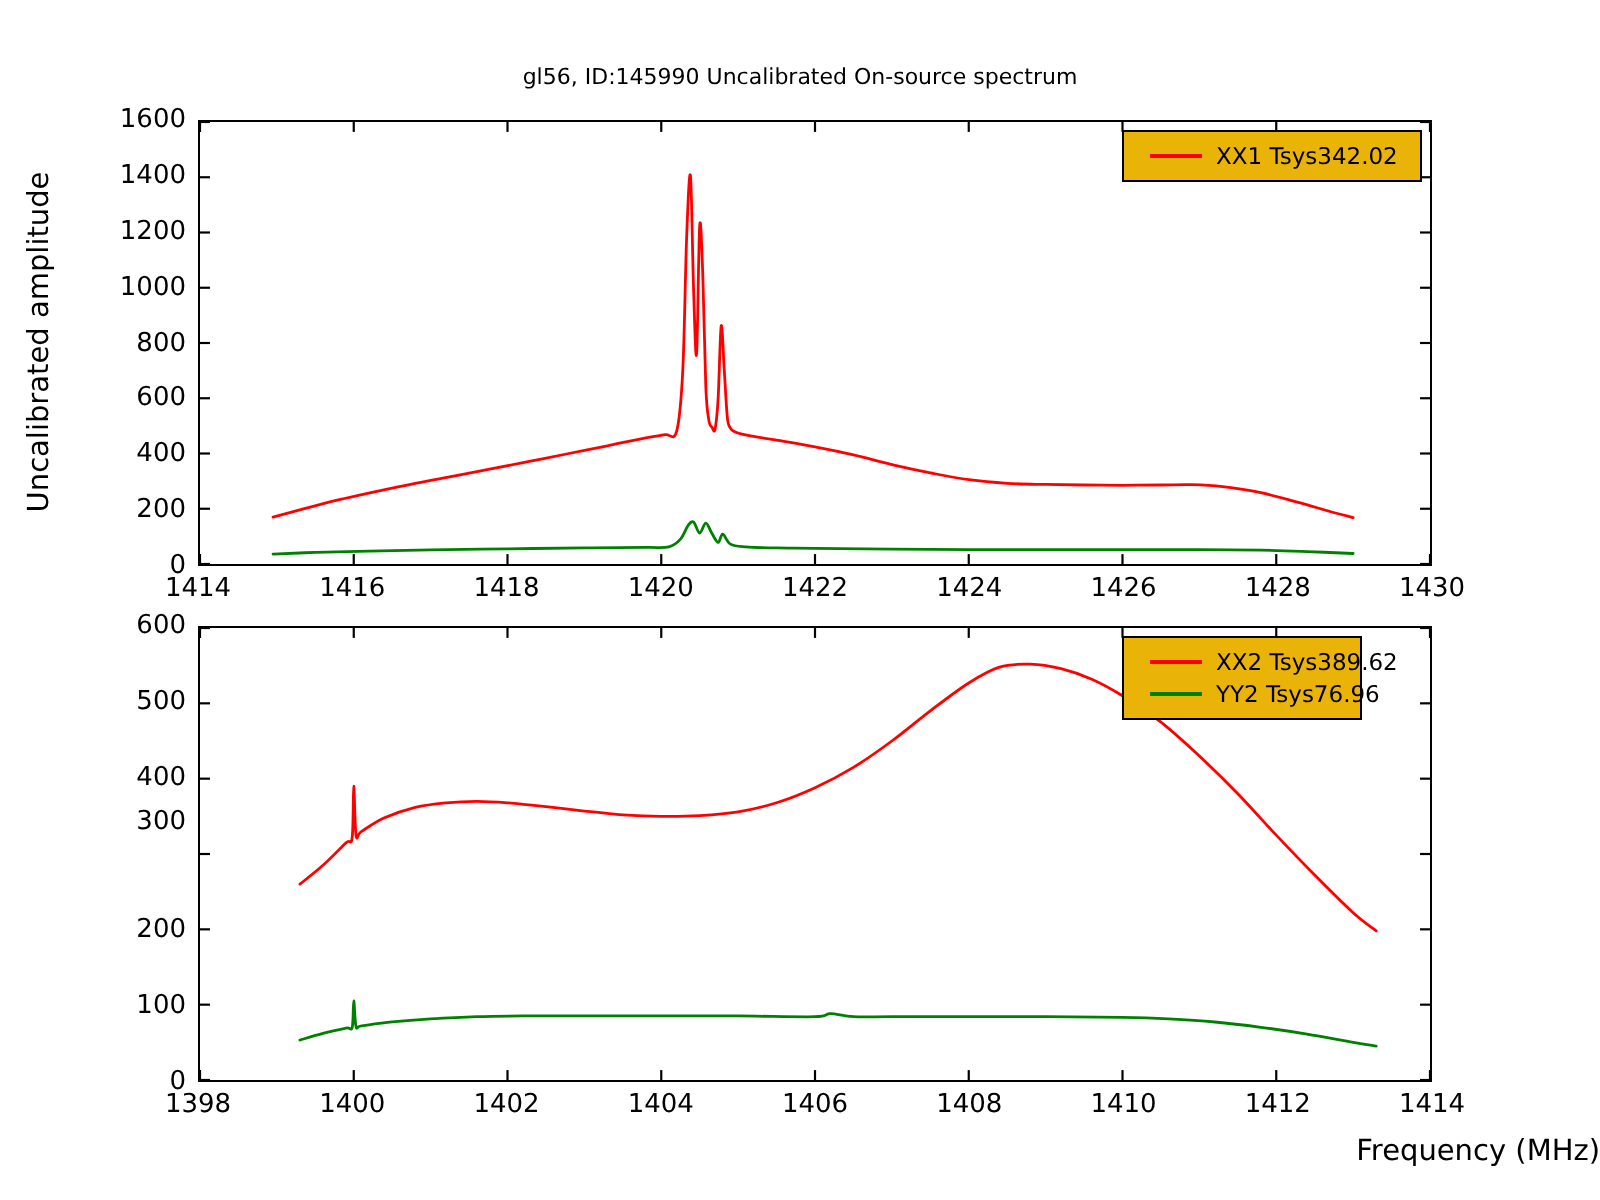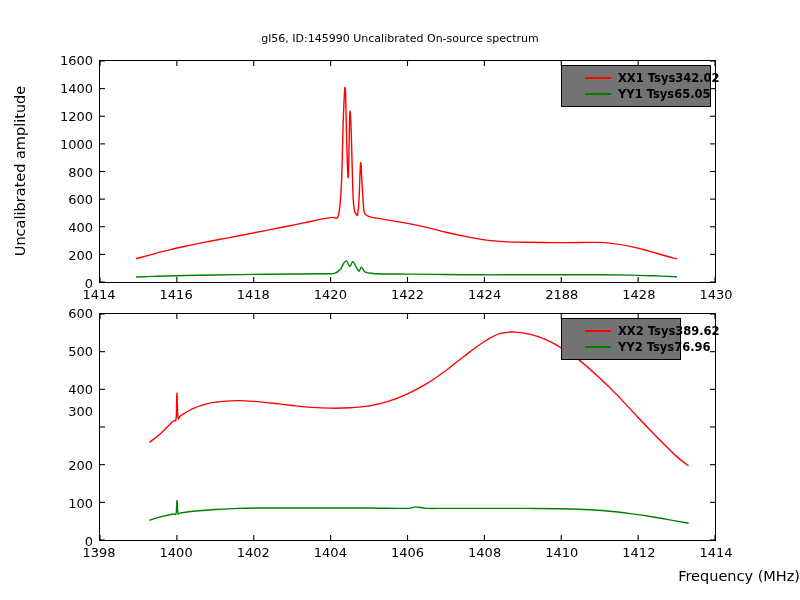--- a/index.html
+++ b/index.html
@@ -24,22 +24,22 @@
   }
   .ylab{transform:translate(-100%,-50%);text-align:right;}
   .xlab{transform:translate(-50%,0);text-align:center;}
   .axis-title{position:absolute;font-size:14.5px;color:#000;}
   #ylabel-top{
     left:20px;top:171px;transform:translate(-50%,-50%) rotate(-90deg);
     transform-origin:center center;white-space:nowrap;
   }
   #xlabel-bottom{left:0;right:0;top:568px;text-align:right;}
   .legend-box{
-    position:absolute;border:1.1px solid #000;background:#737373;
-    padding:4px 6px 4px 23px;box-sizing:border-box;font-weight:bold;
+    position:absolute;border:1.1px solid #000;background:#eab308;
+    padding:4px 6px 4px 13px;box-sizing:border-box;
   }
   #legend-top{left:561px;top:65px;width:150px;}
   #legend-bottom{left:561px;top:318px;width:120px;}
   .legend-row{display:flex;align-items:center;height:16px;}
   .legend-swatch{width:26px;height:0;border-top:2px solid #000;margin-right:7px;flex:none;}
   .legend-text{font-size:11.5px;color:#000;line-height:16px;white-space:nowrap;}
 </style>
 </head>
 <body>
 
@@ -135,21 +135,21 @@
       </svg>
   </div>
 
   <div id="ticks-layer">
       <div class="tick-label xlab" style="left: 99px; top: 287px;">1414</div>
       <div class="tick-label xlab" style="left: 176.125px; top: 287px;">1416</div>
       <div class="tick-label xlab" style="left: 253.25px; top: 287px;">1418</div>
       <div class="tick-label xlab" style="left: 330.375px; top: 287px;">1420</div>
       <div class="tick-label xlab" style="left: 407.5px; top: 287px;">1422</div>
       <div class="tick-label xlab" style="left: 484.625px; top: 287px;">1424</div>
-      <div class="tick-label xlab" style="left: 561.75px; top: 287px;">2188</div>
+      <div class="tick-label xlab" style="left: 561.75px; top: 287px;">1426</div>
       <div class="tick-label xlab" style="left: 638.875px; top: 287px;">1428</div>
       <div class="tick-label xlab" style="left: 716px; top: 287px;">1430</div>
       <div class="tick-label ylab" style="left: 93px; top: 283px;">0</div>
       <div class="tick-label ylab" style="left: 93px; top: 255.125px;">200</div>
       <div class="tick-label ylab" style="left: 93px; top: 227.25px;">400</div>
       <div class="tick-label ylab" style="left: 93px; top: 199.375px;">600</div>
       <div class="tick-label ylab" style="left: 93px; top: 171.5px;">800</div>
       <div class="tick-label ylab" style="left: 93px; top: 143.625px;">1000</div>
       <div class="tick-label ylab" style="left: 93px; top: 115.75px;">1200</div>
       <div class="tick-label ylab" style="left: 93px; top: 87.875px;">1400</div>
@@ -170,24 +170,20 @@
       <div class="tick-label ylab" style="left: 93px; top: 389px;">400</div>
       <div class="tick-label ylab" style="left: 93px; top: 351px;">500</div>
       <div class="tick-label ylab" style="left: 93px; top: 313px;">600</div>
     </div>
 
   <div class="legend-box" id="legend-top">
       <div class="legend-row">
         <span class="legend-swatch" style="border-top-color: rgb(255, 0, 0);"></span>
         <span class="legend-text">XX1 Tsys342.02</span>
       </div>
-      <div class="legend-row">
-        <span class="legend-swatch" style="border-top-color: rgb(0, 128, 0);"></span>
-        <span class="legend-text">YY1 Tsys65.05</span>
-      </div>
     </div>
   <div class="legend-box" id="legend-bottom">
       <div class="legend-row">
         <span class="legend-swatch" style="border-top-color: rgb(255, 0, 0);"></span>
         <span class="legend-text">XX2 Tsys389.62</span>
       </div>
       <div class="legend-row">
         <span class="legend-swatch" style="border-top-color: rgb(0, 128, 0);"></span>
         <span class="legend-text">YY2 Tsys76.96</span>
       </div>

